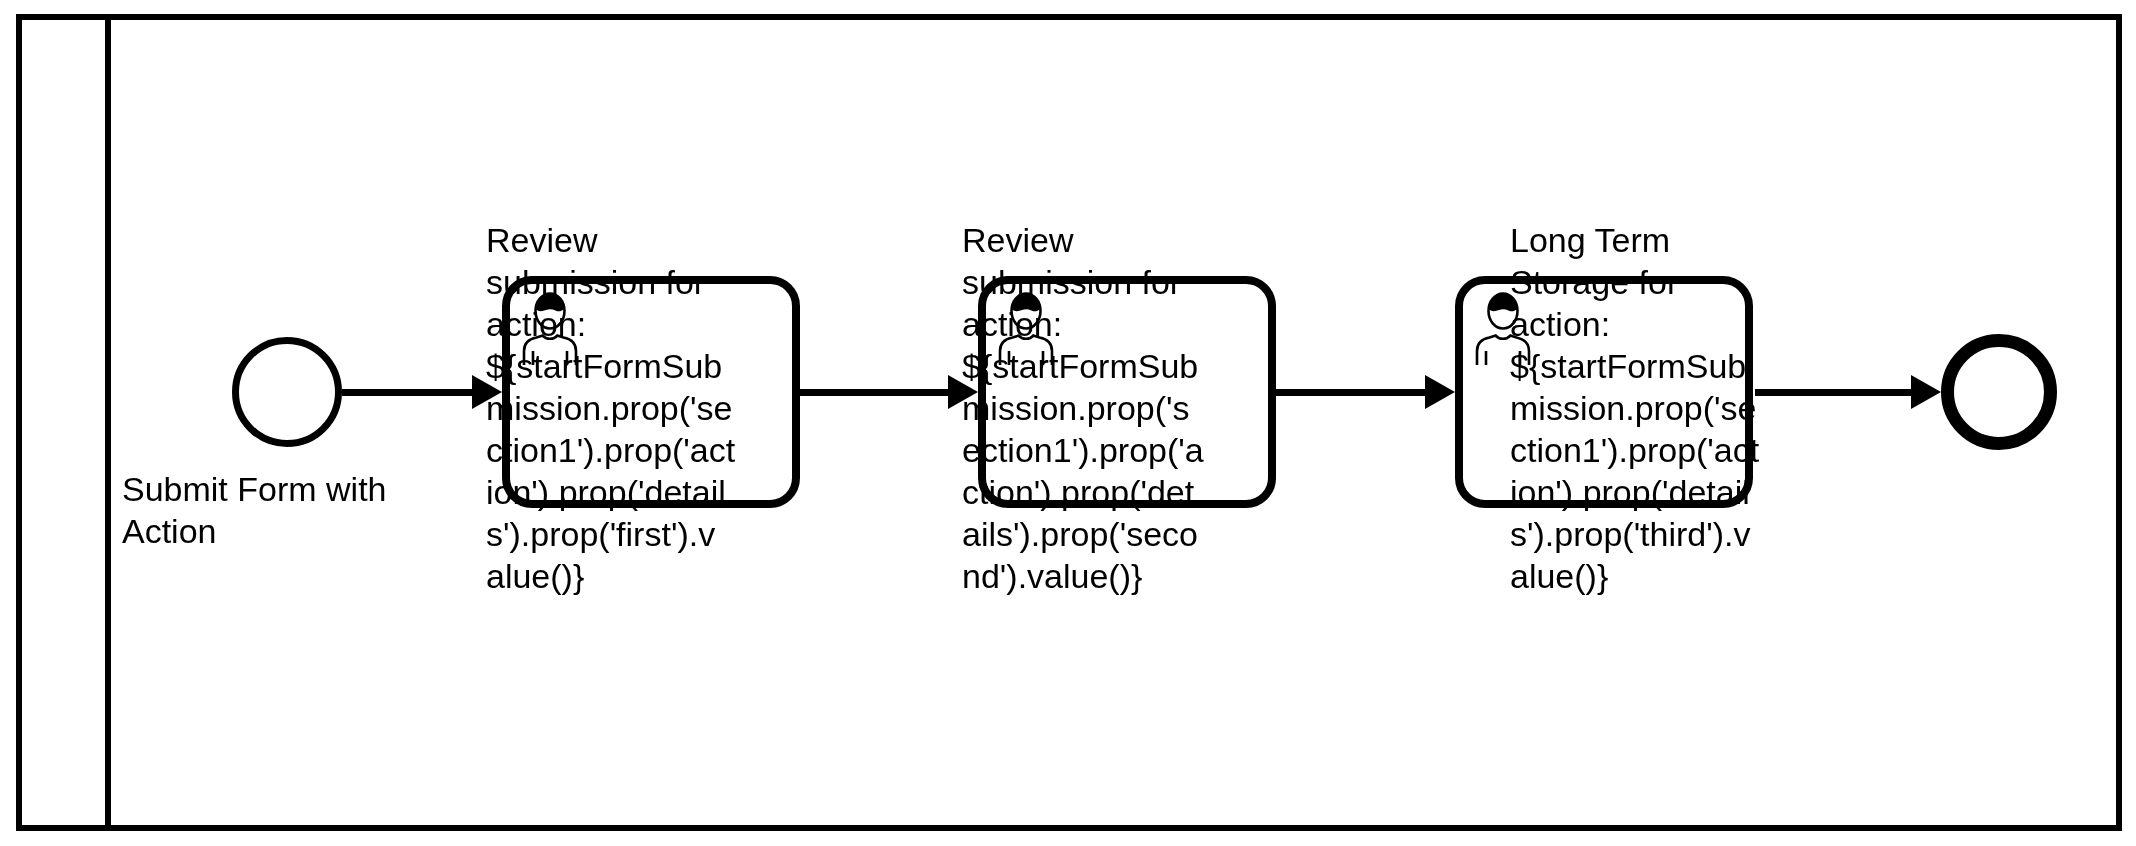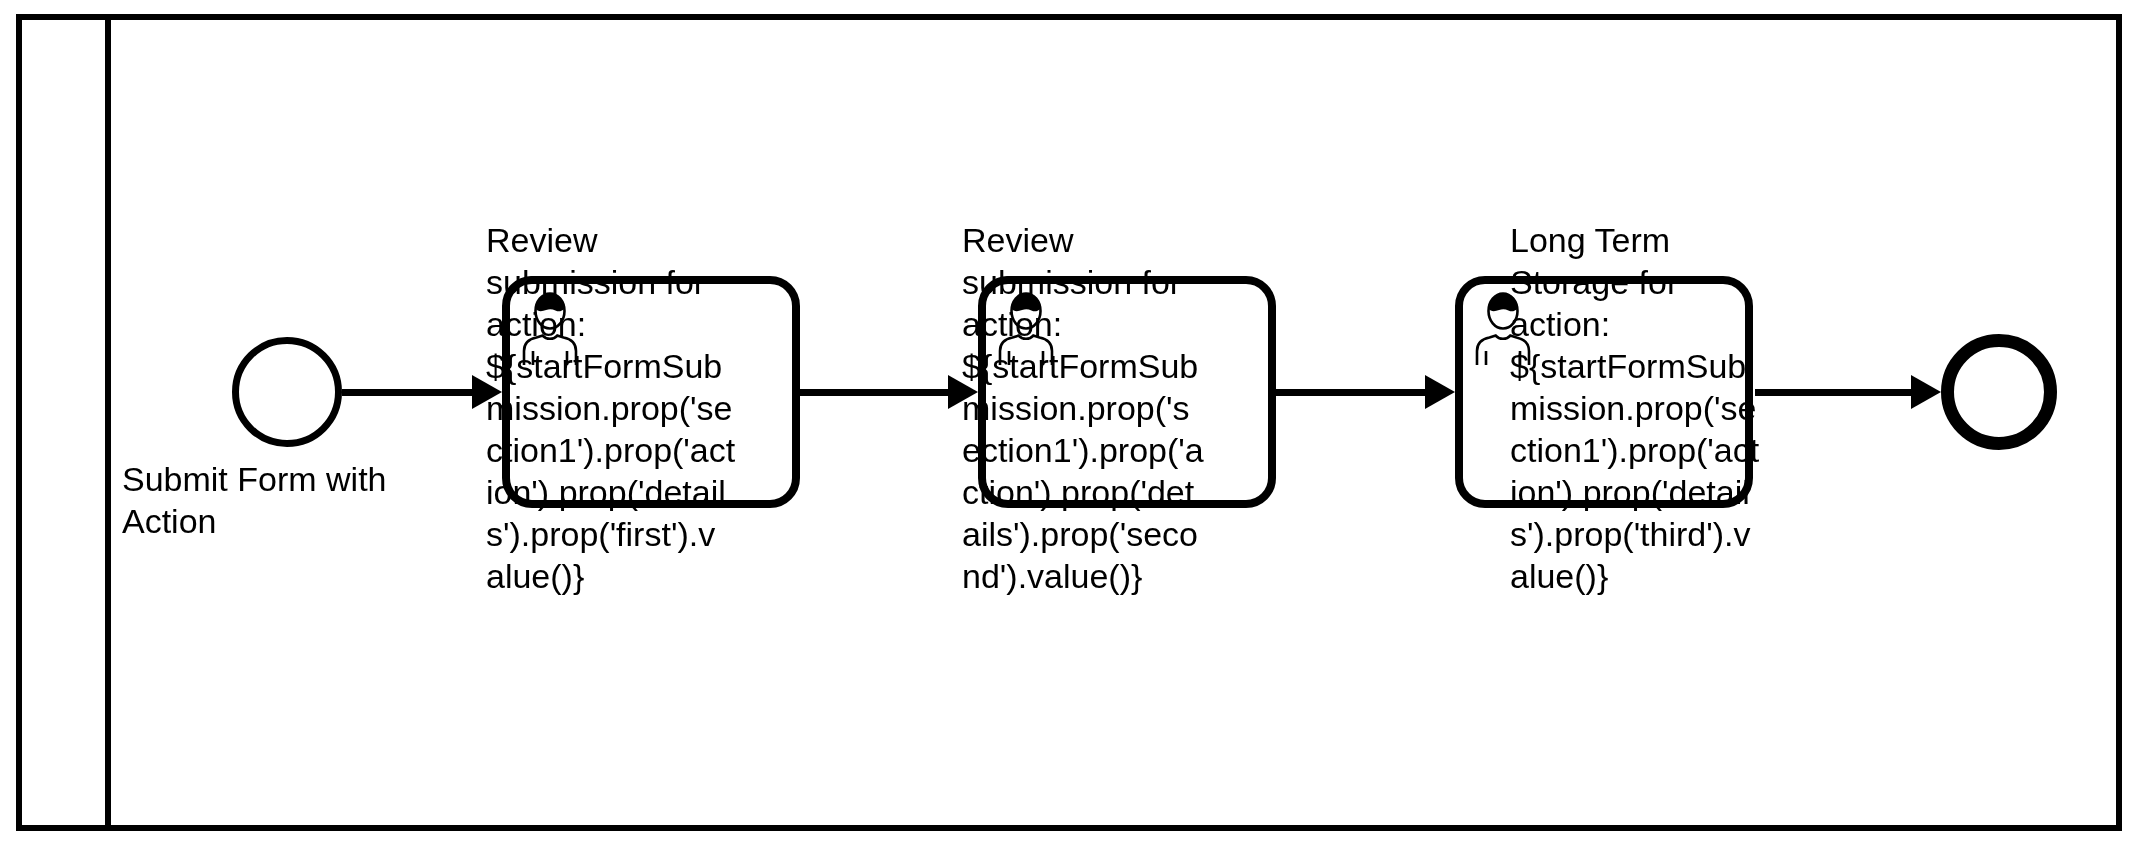--- a/index.html
+++ b/index.html
@@ -37,21 +37,21 @@
     font-size: 34px;
     line-height: 42px;
     white-space: pre-line;
     z-index: 1;
     margin-top: 16px;
   }
   .task-label { top: 203px; }
   .task-label.l1 { left: 486px; }
   .task-label.l2 { left: 962px; }
   .task-label.l3 { left: 1510px; }
-  .start-label { left: 122px; top: 442px; }
+  .start-label { left: 122px; top: 452px; }
 
   
   .event {
     position: absolute;
     border-radius: 50%;
     background: transparent;
     z-index: 2;
   }
   .event.start {
     left: 232px; top: 337px;

